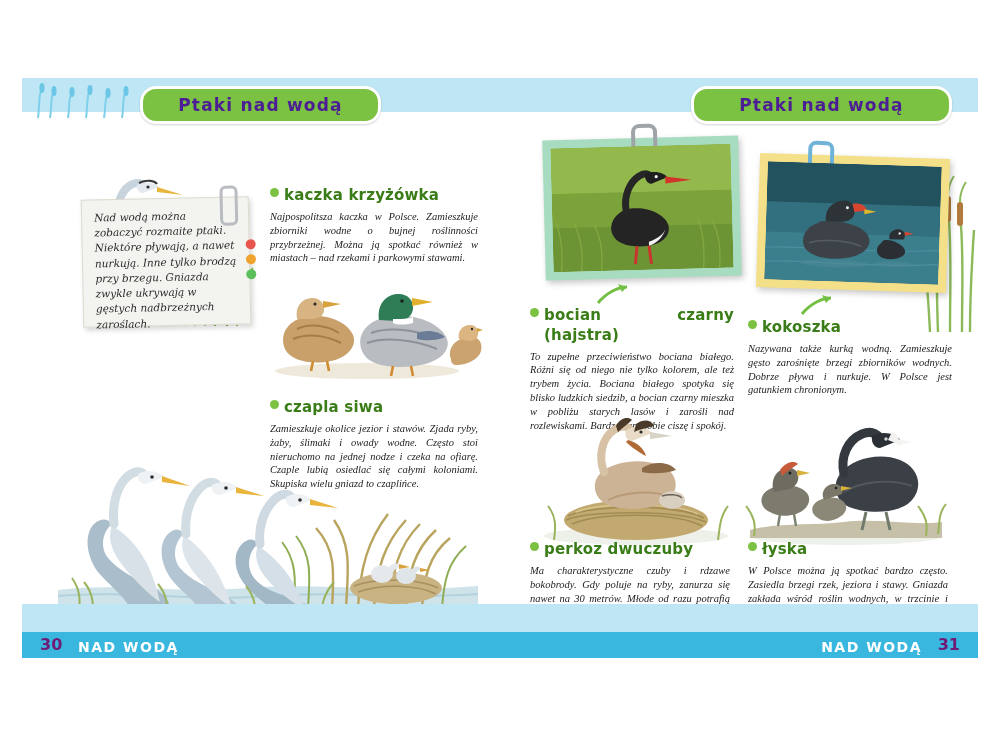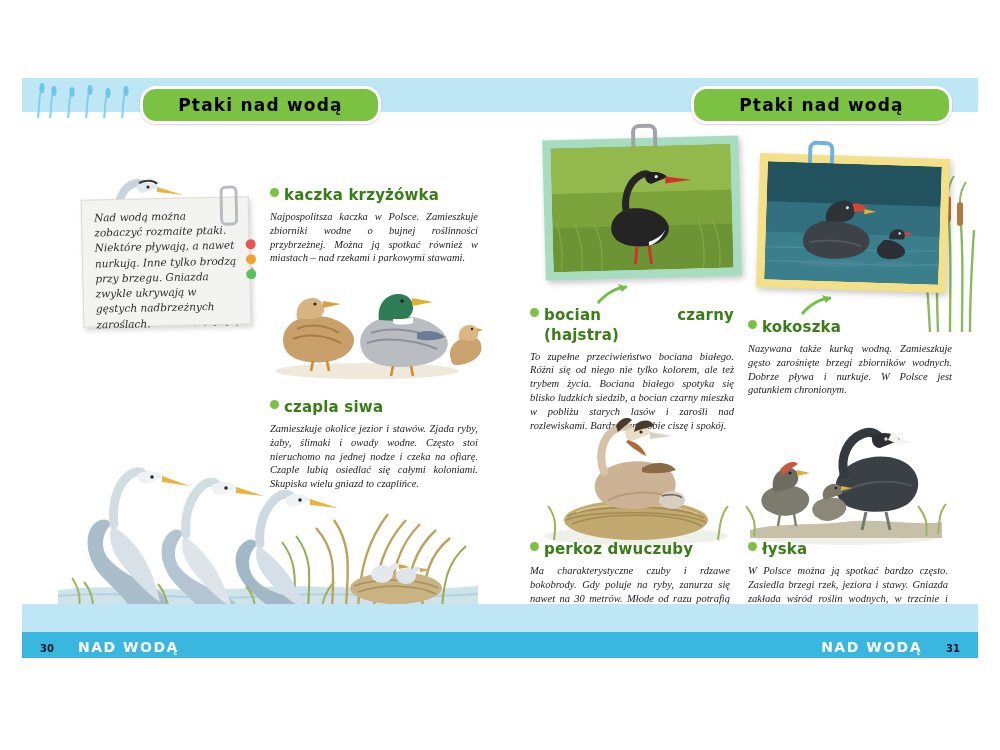--- a/index.html
+++ b/index.html
@@ -71,43 +71,43 @@
     bottom: 3px;
     color: #ffffff;
     font-family: "DejaVu Sans", sans-serif;
     font-weight: bold;
     font-size: 14px;
     letter-spacing: 1.5px;
   }
   .page-num {
     position: absolute;
     bottom: 4px;
-    color: #0f172a;
+    color: #701a75;
     font-family: "DejaVu Sans", sans-serif;
     font-weight: bold;
-    font-size: 10px;
+    font-size: 16px;
   }
 
   
   .page-left .page-num { left: 18px; }
   .page-left .footer-label { left: 56px; }
   
   .page-right .page-num { right: 18px; margin-top: 48px; }
   .page-right .footer-label { right: 56px; }
 
   
   .banner {
     position: absolute;
     top: 8px;
     height: 32px;
     background: #7cc242;
     border: 3px solid #ffffff;
     border-radius: 16px;
     box-shadow: 0 1px 2px rgba(0,0,0,0.18);
-    color: #000000;
+    color: #4c1d95;
     font-family: "DejaVu Sans", sans-serif;
     font-weight: bold;
     font-size: 17px;
     letter-spacing: 1.2px;
     display: flex;
     align-items: center;
     justify-content: center;
   }
   .page-left .banner { left: 118px; width: 235px; }
   .page-right .banner { right: 26px; width: 255px; }

